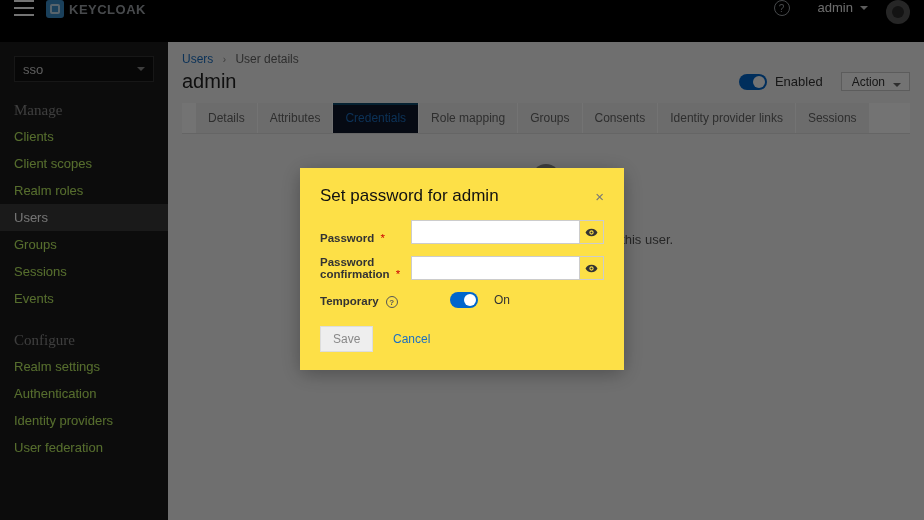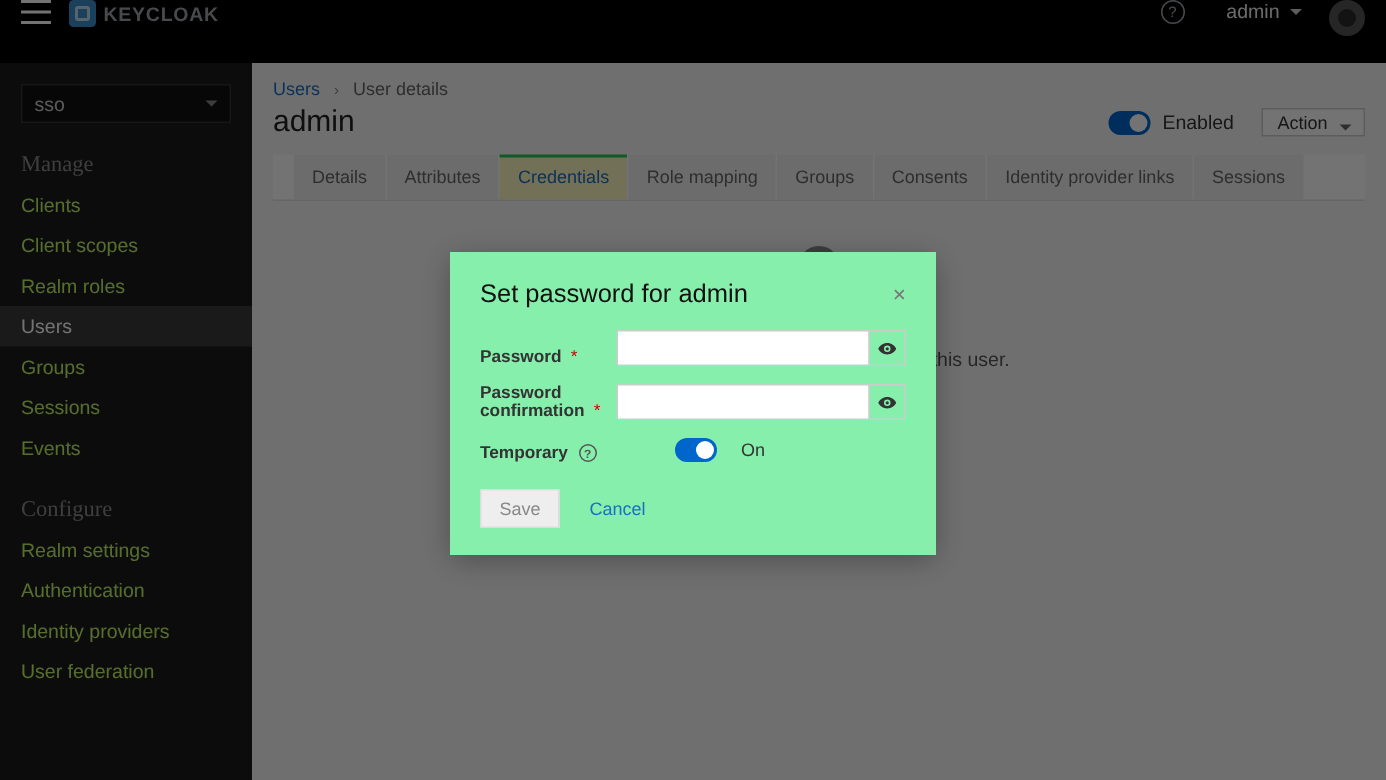--- a/index.html
+++ b/index.html
@@ -36,27 +36,27 @@
   .page-head .spacer { flex:1;}
   .toggle { width:28px; height:16px; background:#0066cc; border-radius:8px; position:relative; margin-right:8px; cursor:pointer;}
   .toggle::after { content:""; width:12px; height:12px; background:#fff; border-radius:50%; position:absolute; top:2px; right:2px;}
   .enabled-lbl { font-size:13px; color:#333; margin-right:18px;}
   .action-btn { height:19px; border:1px solid #ccc; background:#fff; padding:0 24px 0 10px; font-size:12px; display:flex; align-items:center; position:relative; cursor:pointer;}
   .action-btn .caret-down { position:absolute; right:8px; top:10px; border-top-color:#666;}
   
   .tabstrip { background:#fff; border-bottom:1px solid #e0e0e0; margin:0 14px; display:flex; }
   .tab { padding:8px 12px; font-size:12px; color:#666; background:#f0f0f0; margin-right:1px; cursor:pointer;}
   .tab:first-child { margin-left:14px;}
-  .tab.active { background:#fef9c3; color:#1b6fc2; border-top:2px solid #22c55e; padding-top:6px;text-align:center;}
+  .tab.active { background:#0f172a; color:#1b6fc2; border-top:2px solid #0c4a6e; padding-top:6px;text-align:center;}
   .tab-content { padding:30px 14px; text-align:center; }
   .plus-circle { width:28px; height:28px; background:#888; border-radius:50%; color:#fff; font-size:20px; line-height:28px; margin:0 auto;}
   .nocred-text { color:#555; margin-top:40px; font-size:13px;}
   .full-overlay { position:fixed; inset:0; background:rgba(0,0,0,0.55); z-index:5;}
   
-  .modal { position:fixed; top:168px; left:50%; transform:translateX(-50%); width:324px; background:#86efac; z-index:20; padding:18px 20px; box-shadow:0 4px 20px rgba(0,0,0,0.3);}
+  .modal { position:fixed; top:168px; left:50%; transform:translateX(-50%); width:324px; background:#fde047; z-index:20; padding:18px 20px; box-shadow:0 4px 20px rgba(0,0,0,0.3);}
   .modal-head { display:flex; align-items:center; justify-content:space-between; margin-bottom:14px;}
   .modal-title { font-size:17px; font-weight:500; color:#111;}
   .modal-close { color:#777; font-size:15px; cursor:pointer; line-height:1;}
   .form-row { display:flex; align-items:flex-end; margin-bottom:12px;}
   .form-lbl { width:130px; font-size:11.5px; color:#333; font-weight:600;}
   .form-lbl .req { color:#c00; margin-left:3px; font-weight:400;}
   .input-wrap { flex:1; display:flex; border:1px solid #ccc; height:24px;}
   .input-wrap input { flex:1; border:0; outline:0; padding:0 6px; font-size:12px;}
   .eye-btn { width:24px; border-left:1px solid #ccc; display:flex; align-items:center; justify-content:center; cursor:pointer;}
   .eye-btn svg { width:13px; height:13px; fill:#333;}

